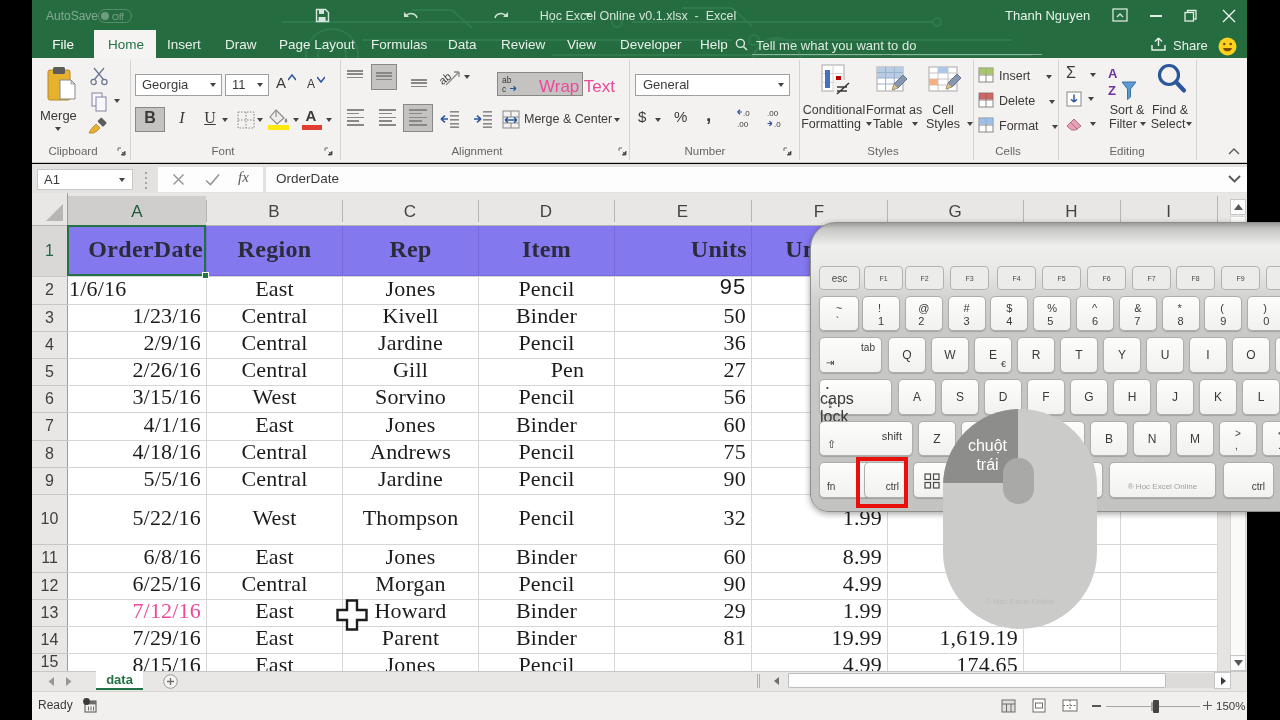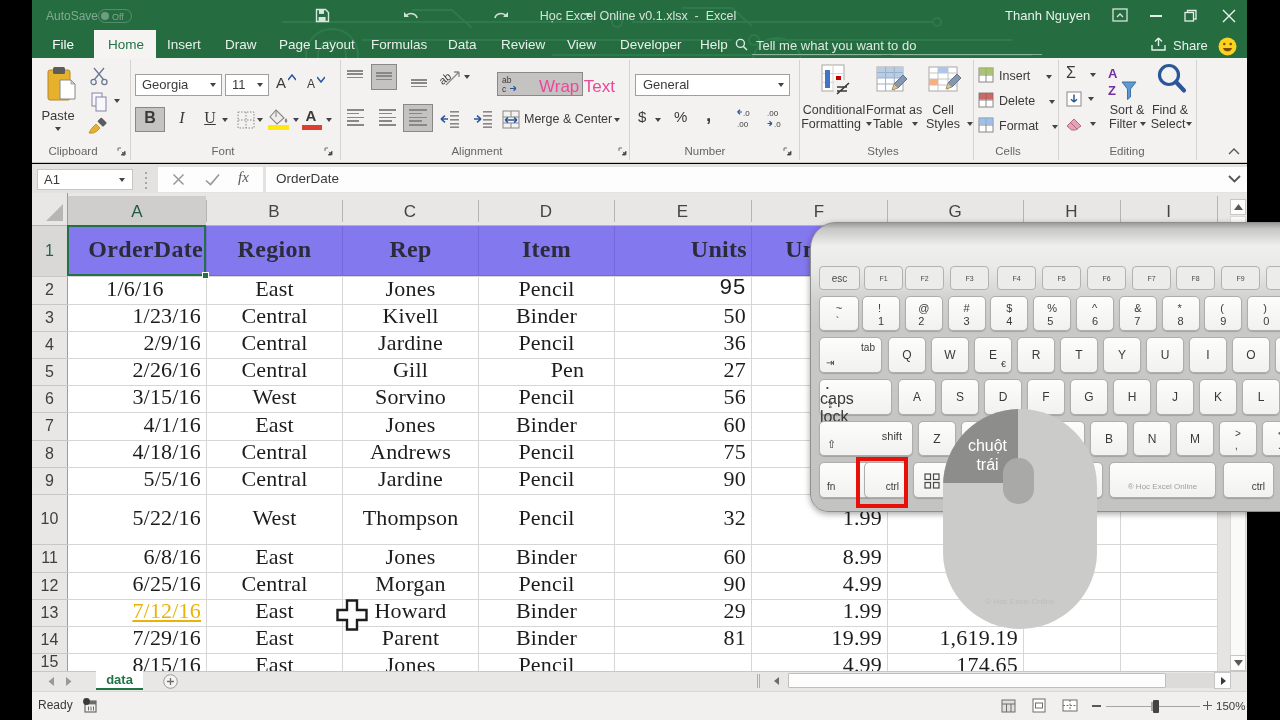--- a/index.html
+++ b/index.html
@@ -94,21 +94,21 @@
 <div class="ab vline" style="left:799px;top:60px;height:100px"></div>
 <div class="ab vline" style="left:973px;top:60px;height:100px"></div>
 <div class="ab vline" style="left:1058px;top:60px;height:100px"></div>
 <div class="ab vline" style="left:1196px;top:60px;height:100px"></div>
 <svg class="ab" style="left:46px;top:66px" width="34" height="38">
 <rect x="2" y="4" width="22" height="30" rx="2" fill="#e6b12d" stroke="#b5882a"></rect>
 <rect x="7" y="1" width="12" height="7" rx="1.5" fill="#5c5c5a"></rect>
 <path d="M14 14 h11 l4 4 v15 h-15 z" fill="#fff" stroke="#8a8886"></path>
 <path d="M25 14 v4 h4 z" fill="#d8d6d4" stroke="#8a8886" stroke-width=".7"></path>
   </svg>
-<div class="ab" style="left:40px;top:108px;font-size:13px;color:#3b3a39;width:36px;text-align:center;">Paste</div>
+<div class="ab" style="left:40px;top:108px;font-size:13px;color:#3b3a39;width:36px;text-align:center;">Merge</div>
 <div class="ab tri-d" style="left:55px;top:127px"></div>
 <svg class="ab" style="left:90px;top:67px" width="18" height="19">
 <g stroke="#6b7895" stroke-width="1.3" fill="none">
 <path d="M4 1 L13.5 12.5 M14 1 L4.5 12.5"></path>
 <circle cx="3.6" cy="15" r="2.6"></circle>
       <circle cx="14.4" cy="15" r="2.6"></circle>
     </g>
   </svg>
 <svg class="ab" style="left:91px;top:92px" width="17" height="20">
 <g fill="#f8f8fc" stroke="#8f8dac" stroke-width="1.1">
@@ -447,21 +447,21 @@
 <div class="ab" style="left:32px;top:626px;width:36px;height:1px;background:#c9c7c5"></div>
 <div class="ab" style="left:32px;top:653px;font-size:16px;color:#3f3f3f;width:35px;text-align:center;line-height:18px;height:18px;overflow:hidden">15</div>
 <div class="ab" style="left:32px;top:653px;width:36px;height:1px;background:#c9c7c5"></div>
 <div class="cell serif" style="left:69px;top:226px;width:137px;height:50px;line-height:47px;font-size:24px;text-align:right;padding-right:3px;font-weight:bold;color:#2b2b3a;letter-spacing:.3px;">OrderDate</div>
 <div class="cell serif" style="left:207px;top:226px;width:135px;height:50px;line-height:47px;font-size:24px;text-align:center;font-weight:bold;color:#2b2b3a;letter-spacing:.3px;">Region</div>
 <div class="cell serif" style="left:343px;top:226px;width:135px;height:50px;line-height:47px;font-size:24px;text-align:center;font-weight:bold;color:#2b2b3a;letter-spacing:.3px;">Rep</div>
 <div class="cell serif" style="left:479px;top:226px;width:135px;height:50px;line-height:47px;font-size:24px;text-align:center;font-weight:bold;color:#2b2b3a;letter-spacing:.3px;">Item</div>
 <div class="cell serif" style="left:615px;top:226px;width:136px;height:50px;line-height:47px;font-size:24px;text-align:right;padding-right:4px;font-weight:bold;color:#2b2b3a;letter-spacing:.3px;">Units</div>
 <div class="cell serif" style="left:752px;top:226px;width:135px;height:50px;line-height:47px;font-size:24px;text-align:right;padding-right:1px;font-weight:bold;color:#2b2b3a;letter-spacing:.3px;">Unit Cost</div>
 <div class="cell serif" style="left:888px;top:226px;width:135px;height:50px;line-height:47px;font-size:24px;text-align:right;padding-right:5px;font-weight:bold;color:#2b2b3a;letter-spacing:.3px;">Total</div>
-<div class="cell serif" style="left:69px;top:276px;width:137px;height:28px;line-height:25px;font-size:22px;text-align:center;padding-right:5px;color:#1c1c1c;letter-spacing:.2px;">1/6/16</div>
+<div class="cell serif" style="left:69px;top:276px;width:137px;height:28px;line-height:25px;font-size:22px;text-align:left;padding-right:5px;color:#1c1c1c;letter-spacing:.2px;">1/6/16</div>
 <div class="cell serif" style="left:207px;top:276px;width:135px;height:28px;line-height:25px;font-size:22px;text-align:center;color:#1c1c1c;letter-spacing:.2px;">East</div>
 <div class="cell serif" style="left:343px;top:276px;width:135px;height:28px;line-height:25px;font-size:22px;text-align:center;color:#1c1c1c;letter-spacing:.2px;">Jones</div>
 <div class="cell serif" style="left:479px;top:276px;width:135px;height:28px;line-height:25px;font-size:22px;text-align:center;color:#1c1c1c;letter-spacing:.2px;">Pencil</div>
 <div class="cell serif" style="left:615px;top:276px;width:136px;height:28px;line-height:25px;font-size:22px;text-align:right;padding-right:5px;color:#1c1c1c;letter-spacing:.2px;font-family:Liberation Mono, monospace;">95</div>
 <div class="cell serif" style="left:752px;top:276px;width:135px;height:28px;line-height:25px;font-size:22px;text-align:right;padding-right:5px;color:#1c1c1c;letter-spacing:.2px;">1.99</div>
 <div class="cell serif" style="left:888px;top:276px;width:135px;height:28px;line-height:25px;font-size:22px;text-align:right;padding-right:5px;color:#1c1c1c;letter-spacing:.2px;">189.05</div>
 <div class="cell serif" style="left:69px;top:304px;width:137px;height:27px;line-height:24px;font-size:22px;text-align:right;padding-right:5px;color:#1c1c1c;letter-spacing:.2px;">1/23/16</div>
 <div class="cell serif" style="left:207px;top:304px;width:135px;height:27px;line-height:24px;font-size:22px;text-align:center;color:#1c1c1c;letter-spacing:.2px;">Central</div>
 <div class="cell serif" style="left:343px;top:304px;width:135px;height:27px;line-height:24px;font-size:22px;text-align:center;color:#1c1c1c;letter-spacing:.2px;">Kivell</div>
 <div class="cell serif" style="left:479px;top:304px;width:135px;height:27px;line-height:24px;font-size:22px;text-align:center;color:#1c1c1c;letter-spacing:.2px;">Binder</div>
@@ -521,21 +521,21 @@
 <div class="cell serif" style="left:343px;top:544px;width:135px;height:28px;line-height:25px;font-size:22px;text-align:center;color:#1c1c1c;letter-spacing:.2px;">Jones</div>
 <div class="cell serif" style="left:479px;top:544px;width:135px;height:28px;line-height:25px;font-size:22px;text-align:center;color:#1c1c1c;letter-spacing:.2px;">Binder</div>
 <div class="cell serif" style="left:615px;top:544px;width:136px;height:28px;line-height:25px;font-size:22px;text-align:right;padding-right:5px;color:#1c1c1c;letter-spacing:.2px;">60</div>
 <div class="cell serif" style="left:752px;top:544px;width:135px;height:28px;line-height:25px;font-size:22px;text-align:right;padding-right:5px;color:#1c1c1c;letter-spacing:.2px;">8.99</div>
 <div class="cell serif" style="left:69px;top:572px;width:137px;height:27px;line-height:24px;font-size:22px;text-align:right;padding-right:5px;color:#1c1c1c;letter-spacing:.2px;">6/25/16</div>
 <div class="cell serif" style="left:207px;top:572px;width:135px;height:27px;line-height:24px;font-size:22px;text-align:center;color:#1c1c1c;letter-spacing:.2px;">Central</div>
 <div class="cell serif" style="left:343px;top:572px;width:135px;height:27px;line-height:24px;font-size:22px;text-align:center;color:#1c1c1c;letter-spacing:.2px;">Morgan</div>
 <div class="cell serif" style="left:479px;top:572px;width:135px;height:27px;line-height:24px;font-size:22px;text-align:center;color:#1c1c1c;letter-spacing:.2px;">Pencil</div>
 <div class="cell serif" style="left:615px;top:572px;width:136px;height:27px;line-height:24px;font-size:22px;text-align:right;padding-right:5px;color:#1c1c1c;letter-spacing:.2px;">90</div>
 <div class="cell serif" style="left:752px;top:572px;width:135px;height:27px;line-height:24px;font-size:22px;text-align:right;padding-right:5px;color:#1c1c1c;letter-spacing:.2px;">4.99</div>
-<div class="cell serif" style="left:69px;top:599px;width:137px;height:27px;line-height:24px;font-size:22px;text-align:right;padding-right:5px;color:#eab308;letter-spacing:.2px;text-decoration:underline;">7/12/16</div>
+<div class="cell serif" style="left:69px;top:599px;width:137px;height:27px;line-height:24px;font-size:22px;text-align:right;padding-right:5px;color:#ec4899;letter-spacing:.2px;">7/12/16</div>
 <div class="cell serif" style="left:207px;top:599px;width:135px;height:27px;line-height:24px;font-size:22px;text-align:center;color:#1c1c1c;letter-spacing:.2px;">East</div>
 <div class="cell serif" style="left:343px;top:599px;width:135px;height:27px;line-height:24px;font-size:22px;text-align:center;color:#1c1c1c;letter-spacing:.2px;">Howard</div>
 <div class="cell serif" style="left:479px;top:599px;width:135px;height:27px;line-height:24px;font-size:22px;text-align:center;color:#1c1c1c;letter-spacing:.2px;">Binder</div>
 <div class="cell serif" style="left:615px;top:599px;width:136px;height:27px;line-height:24px;font-size:22px;text-align:right;padding-right:5px;color:#1c1c1c;letter-spacing:.2px;">29</div>
 <div class="cell serif" style="left:752px;top:599px;width:135px;height:27px;line-height:24px;font-size:22px;text-align:right;padding-right:5px;color:#1c1c1c;letter-spacing:.2px;">1.99</div>
 <div class="cell serif" style="left:69px;top:626px;width:137px;height:27px;line-height:24px;font-size:22px;text-align:right;padding-right:5px;color:#1c1c1c;letter-spacing:.2px;">7/29/16</div>
 <div class="cell serif" style="left:207px;top:626px;width:135px;height:27px;line-height:24px;font-size:22px;text-align:center;color:#1c1c1c;letter-spacing:.2px;">East</div>
 <div class="cell serif" style="left:343px;top:626px;width:135px;height:27px;line-height:24px;font-size:22px;text-align:center;color:#1c1c1c;letter-spacing:.2px;">Parent</div>
 <div class="cell serif" style="left:479px;top:626px;width:135px;height:27px;line-height:24px;font-size:22px;text-align:center;color:#1c1c1c;letter-spacing:.2px;">Binder</div>
 <div class="cell serif" style="left:615px;top:626px;width:136px;height:27px;line-height:24px;font-size:22px;text-align:right;padding-right:5px;color:#1c1c1c;letter-spacing:.2px;">81</div>

